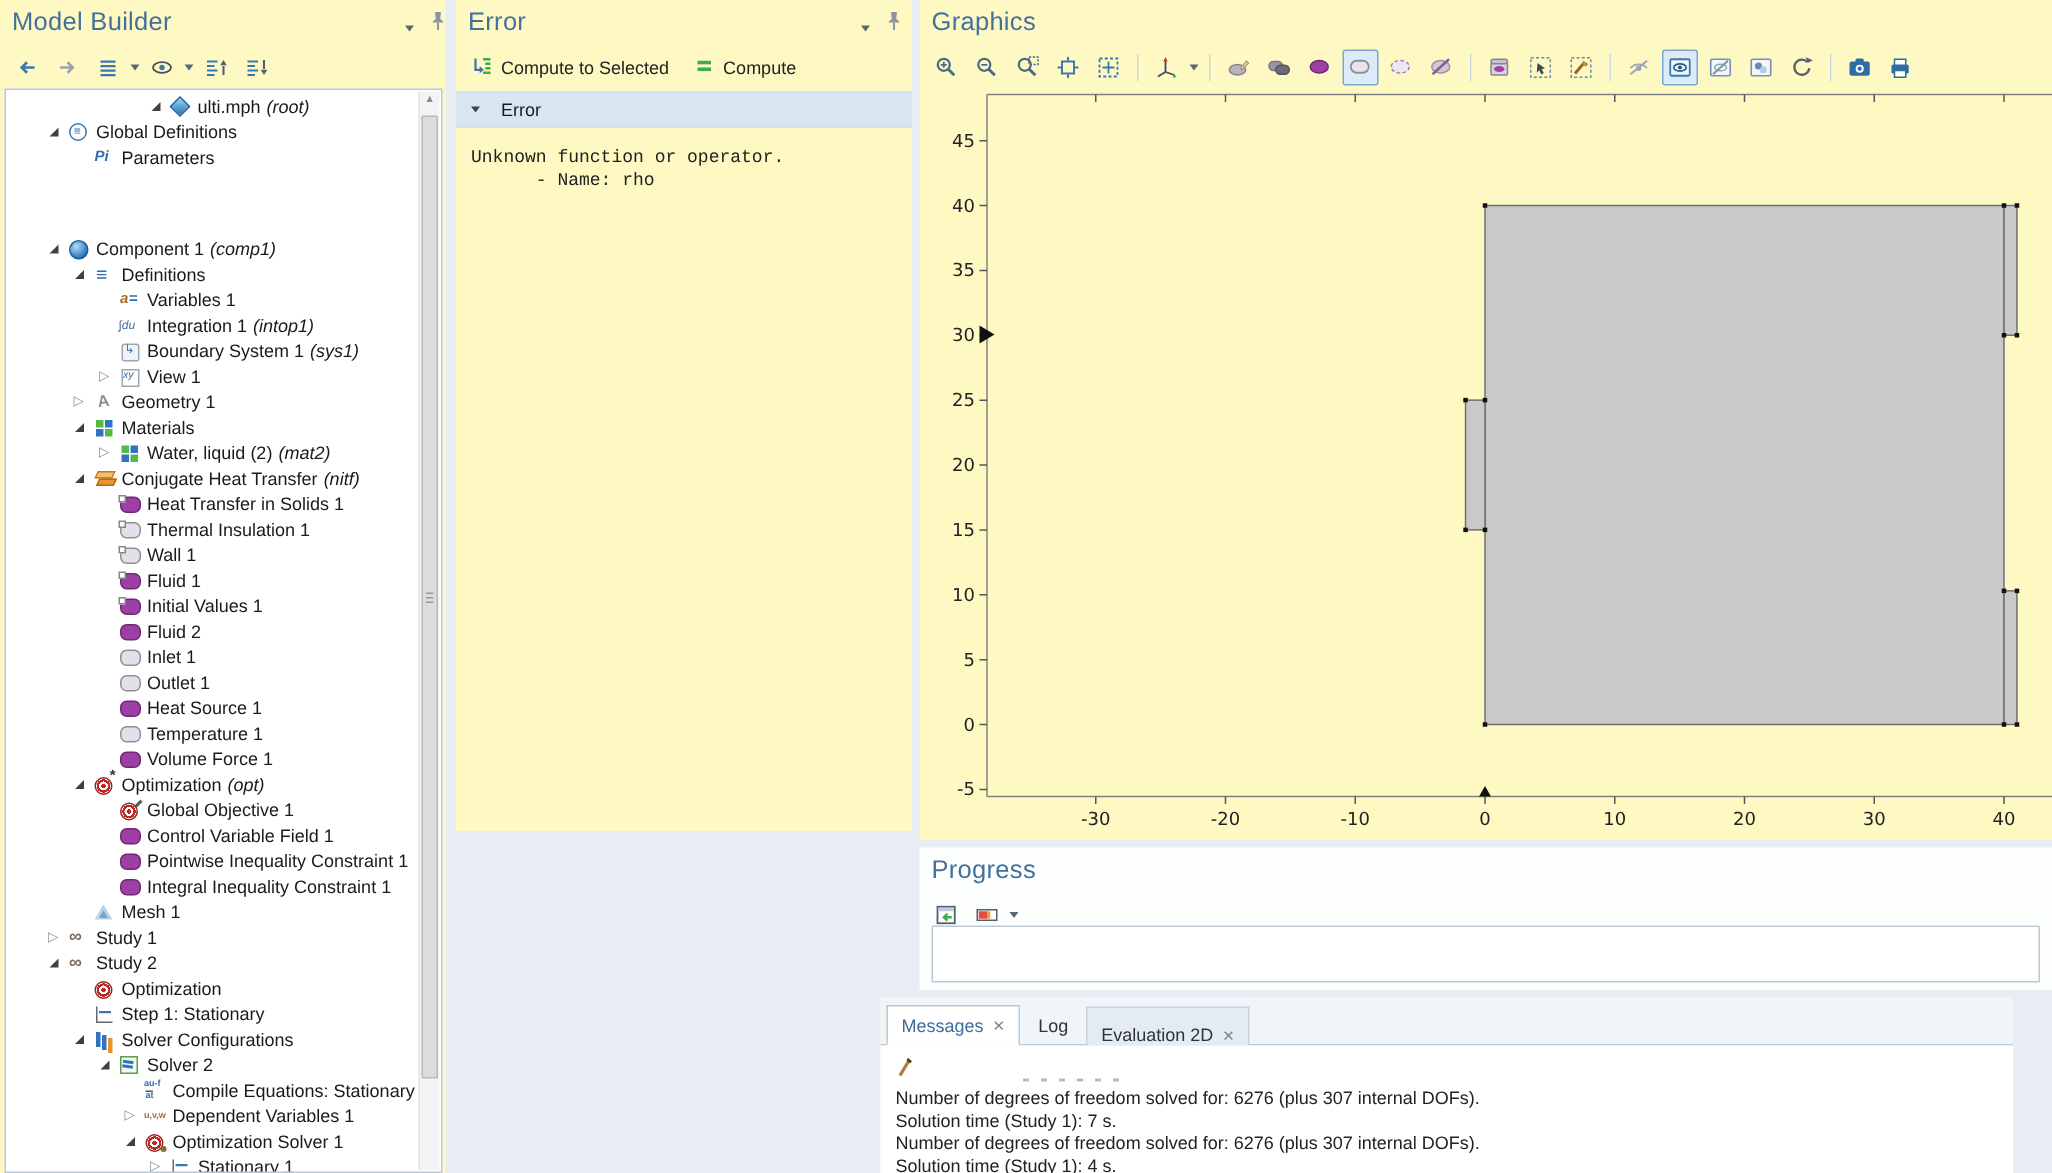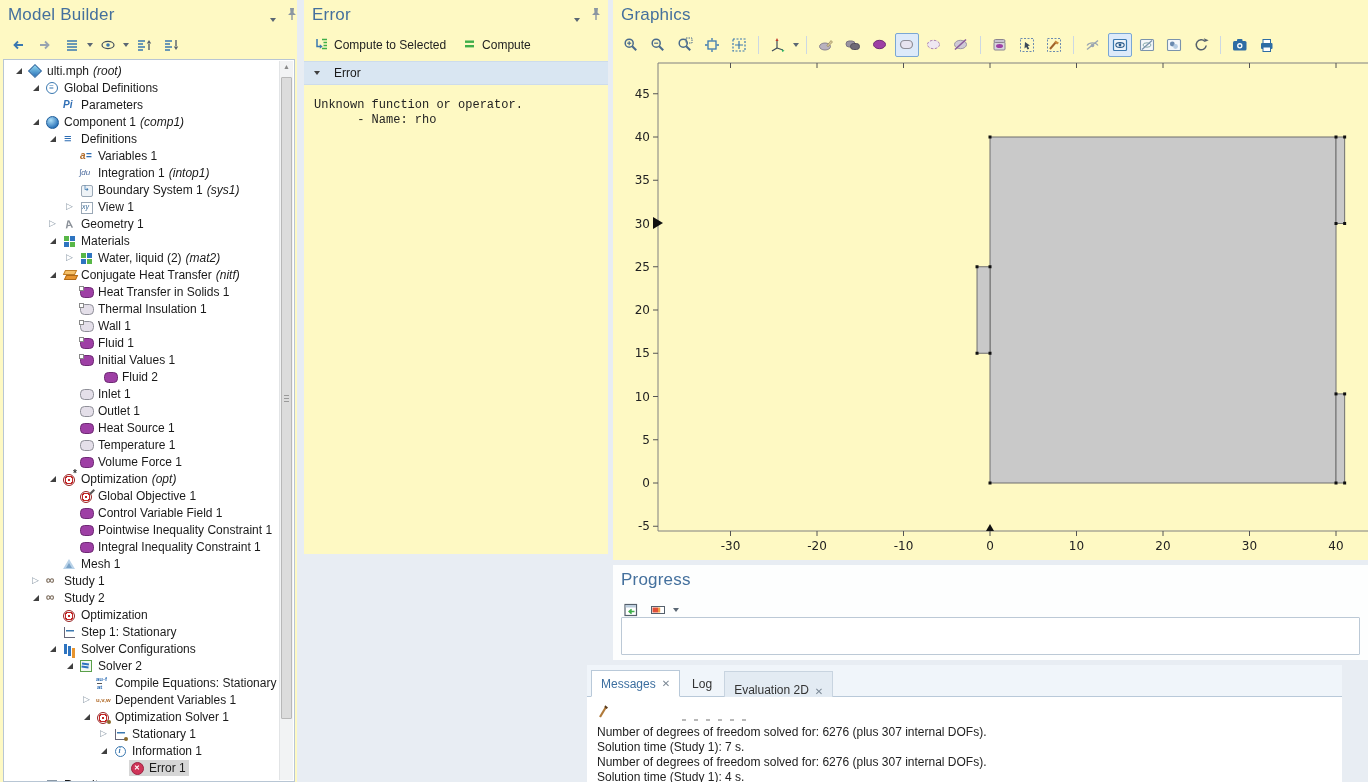--- a/index.html
+++ b/index.html
@@ -156,21 +156,21 @@
         <span class="ic">
           <svg width="16" height="16">
             <path d="M2 4h7M2 7h5M2 10h7M2 13h5" stroke="#3a78b0" stroke-width="1.4"></path>
             <path d="M13 3v6" stroke="#55606c" stroke-width="1.4"></path>
             <path d="M13 13l-2.2-3.5h4.4z" fill="#55606c"></path>
           </svg>
         </span>
       </div>
     <div class="tree-box">
       <div class="tree-inner" id="tree">
-          <div class="tree-row" style="padding-left: 10px;">
+          <div class="tree-row" style="padding-left: 10px; justify-content: center;">
             <span class="tw tw-exp"></span>
             <span class="tlab">
               <span class="ticon i-model"></span>
               <span class="tl">ulti.mph</span>
               <span class="tsuf">(root)</span>
             </span>
           </div>
           <div class="tree-row" style="padding-left: 27px;">
             <span class="tw tw-exp"></span>
             <span class="tlab">
@@ -178,21 +178,21 @@
               <span class="tl">Global Definitions</span>
             </span>
           </div>
           <div class="tree-row" style="padding-left: 44px;">
             <span class="tw "></span>
             <span class="tlab">
               <span class="ticon i-parameters"></span>
               <span class="tl">Parameters</span>
             </span>
           </div>
-          <div class="tree-row" style="padding-left: 27px;">
+          <div class="tree-row" style="padding-left: 27px; margin-top: 44px;">
             <span class="tw tw-exp"></span>
             <span class="tlab">
               <span class="ticon i-component"></span>
               <span class="tl">Component 1</span>
               <span class="tsuf">(comp1)</span>
             </span>
           </div>
           <div class="tree-row" style="padding-left: 44px;">
             <span class="tw tw-exp"></span>
             <span class="tlab">
@@ -288,21 +288,21 @@
               <span class="tl">Fluid 1</span>
             </span>
           </div>
           <div class="tree-row" style="padding-left: 61px;">
             <span class="tw "></span>
             <span class="tlab">
               <span class="ticon i-feature-solid-corner"></span>
               <span class="tl">Initial Values 1</span>
             </span>
           </div>
-          <div class="tree-row" style="padding-left: 61px; gap: 24px;">
+          <div class="tree-row" style="padding-left: 61px;">
             <span class="tw "></span>
             <span class="tlab">
               <span class="ticon i-feature-solid"></span>
               <span class="tl">Fluid 2</span>
             </span>
           </div>
           <div class="tree-row" style="padding-left: 61px;">
             <span class="tw "></span>
             <span class="tlab">
               <span class="ticon i-feature-boundary"></span>

